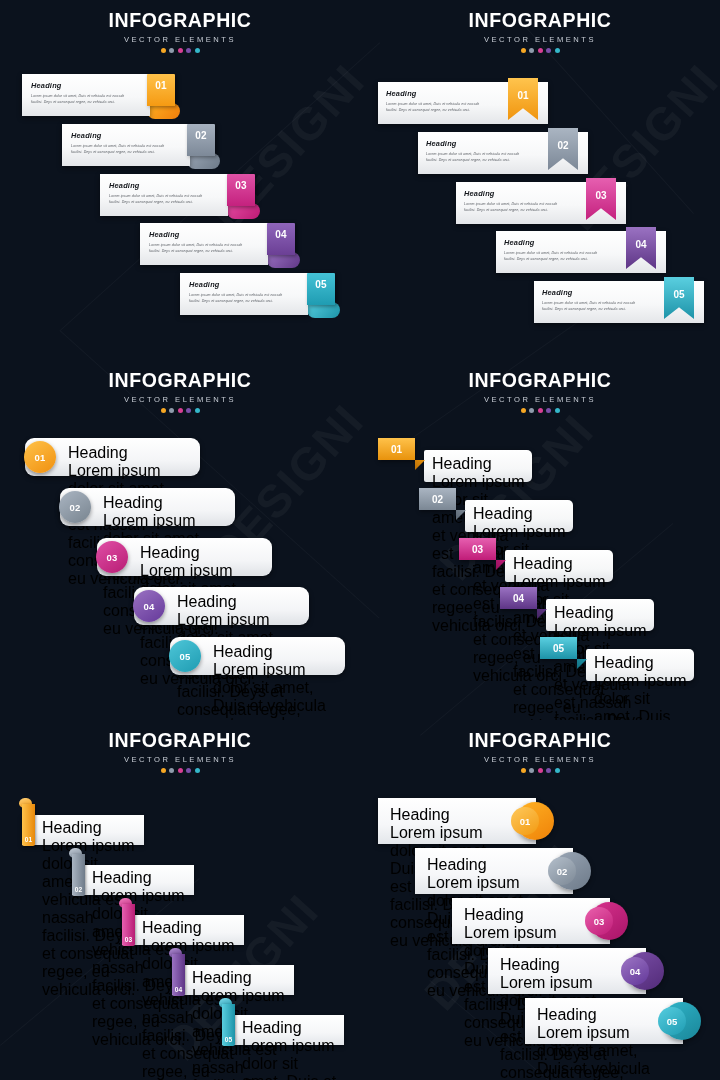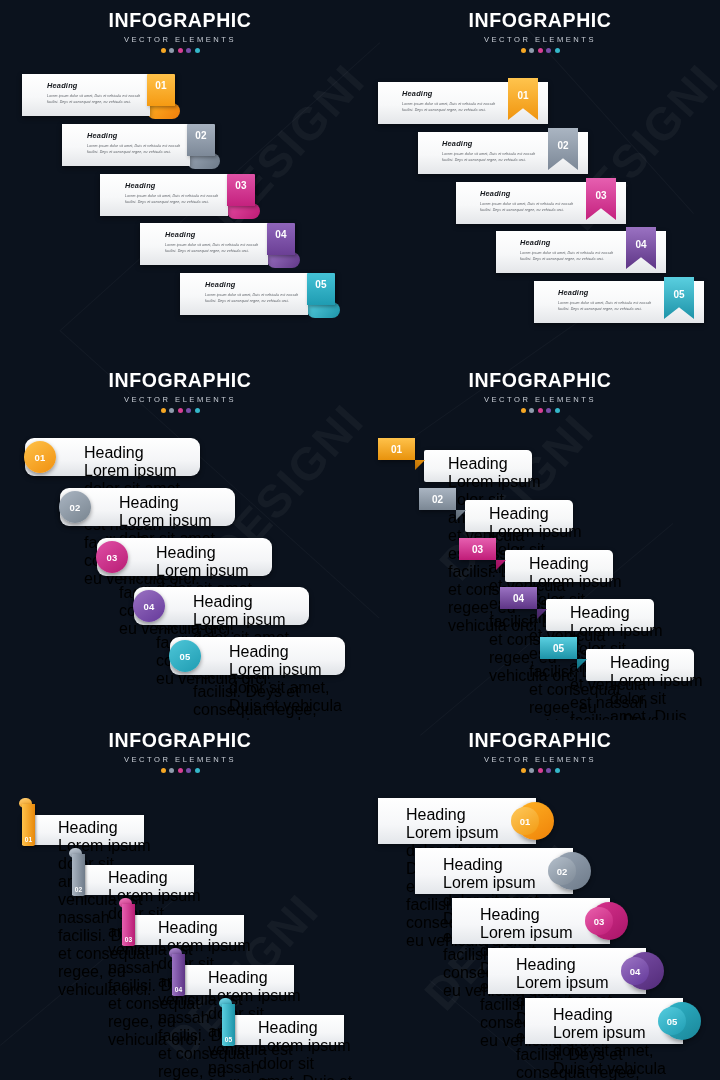--- a/index.html
+++ b/index.html
@@ -37,21 +37,21 @@
   
   .bar {
     position:absolute;
     background:linear-gradient(180deg,#ffffff 0%,#f7f8f9 55%,#e4e6e9 100%);
     box-shadow:0 2px 5px rgba(0,0,0,.45);
   }
   .bar .h { font-size:7.4px; font-weight:700; font-style:italic; color:#15181d;
             letter-spacing:.2px; }
   .bar .p { font-size:3.55px; font-style:italic; color:#55595f; line-height:1.75;
             letter-spacing:.1px; margin-top:2.5px; }
-  .txt { position:absolute;margin-left:16px; }
+  .txt { position:absolute; }
 
   
   .p1tag { position:absolute; width:28px; border-radius:1px 1px 0 0;
            box-shadow:2px 1px 4px rgba(0,0,0,.45); }
   .p1tag span { position:absolute; left:0; right:0; top:6px; text-align:center;
                 color:#fff; font-size:10px; font-weight:700; letter-spacing:.3px; }
   .p1foot { position:absolute; height:16px; border-radius:0 8px 8px 8px; }
 
   
   .p2rib { position:absolute; width:30px;

